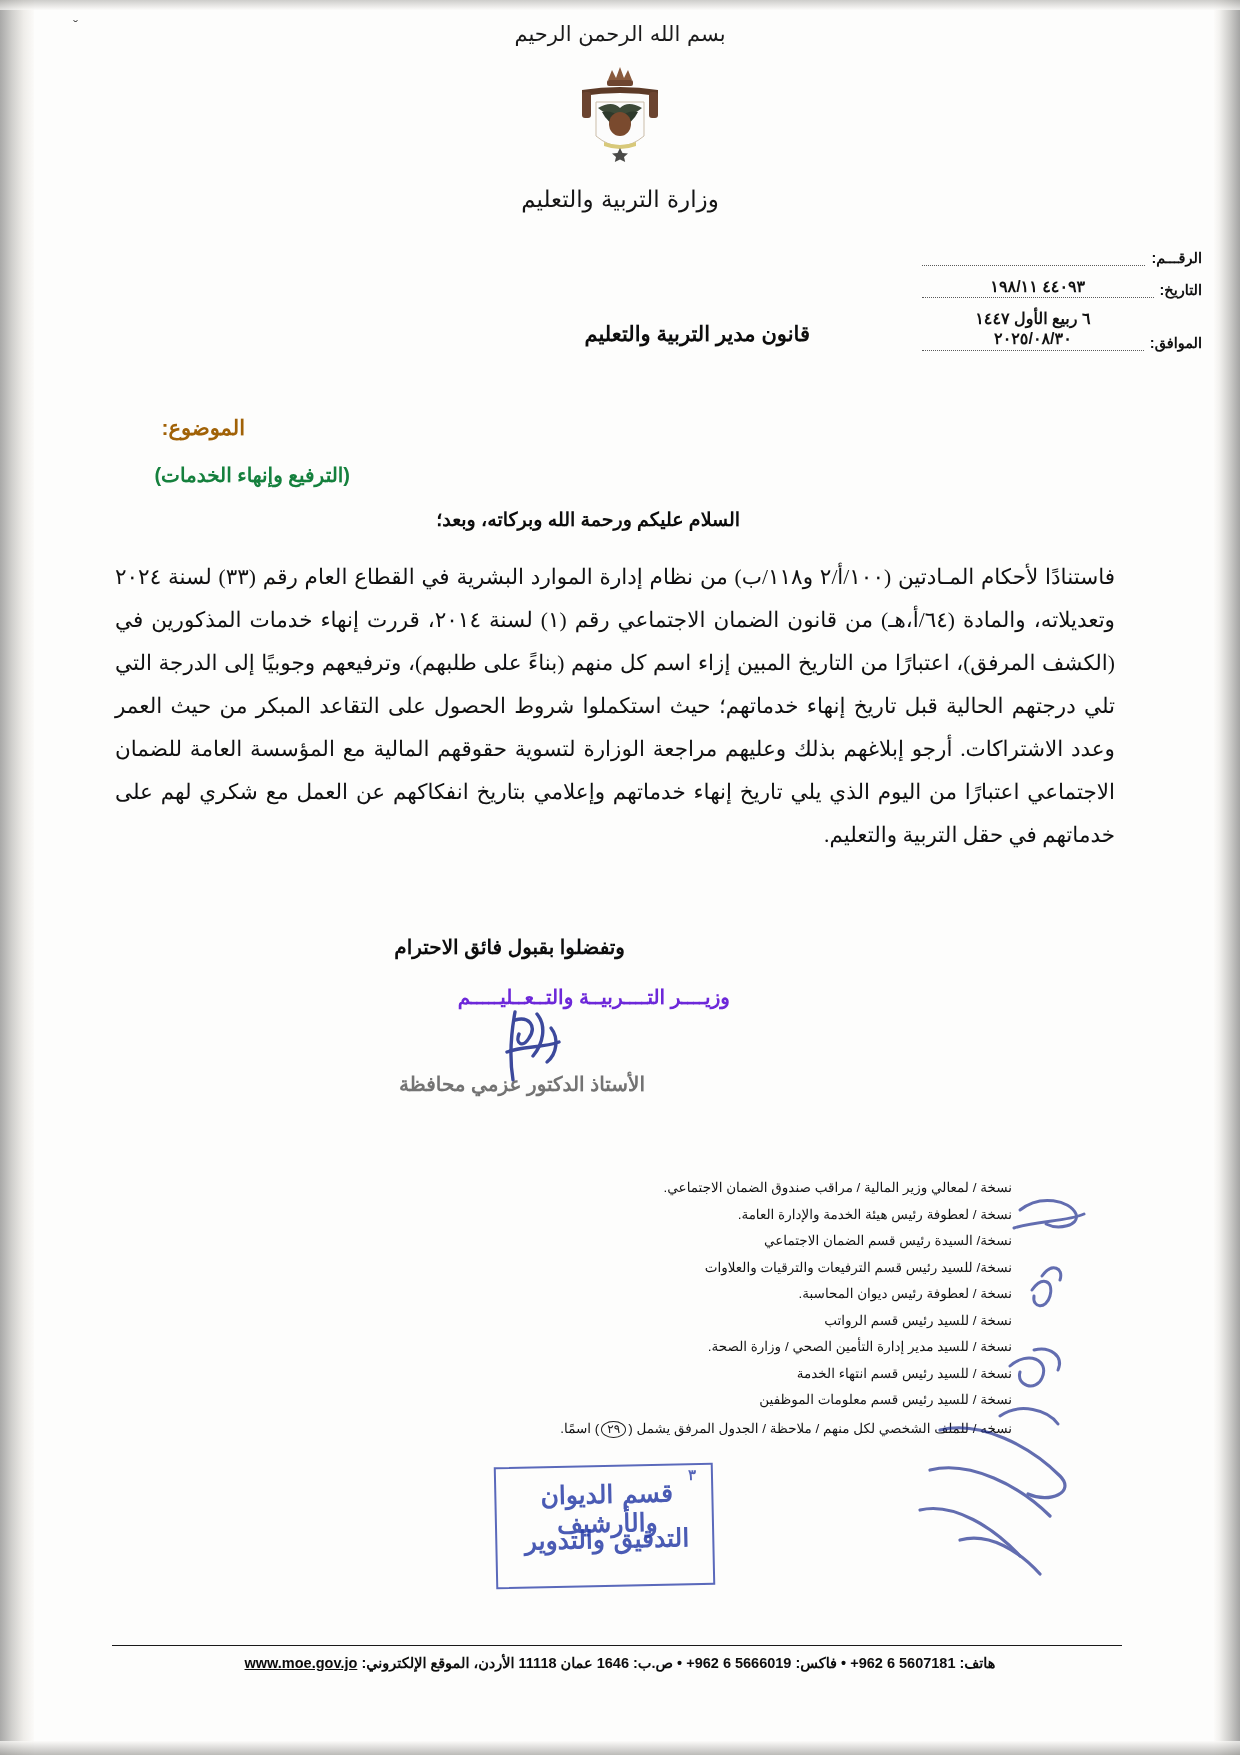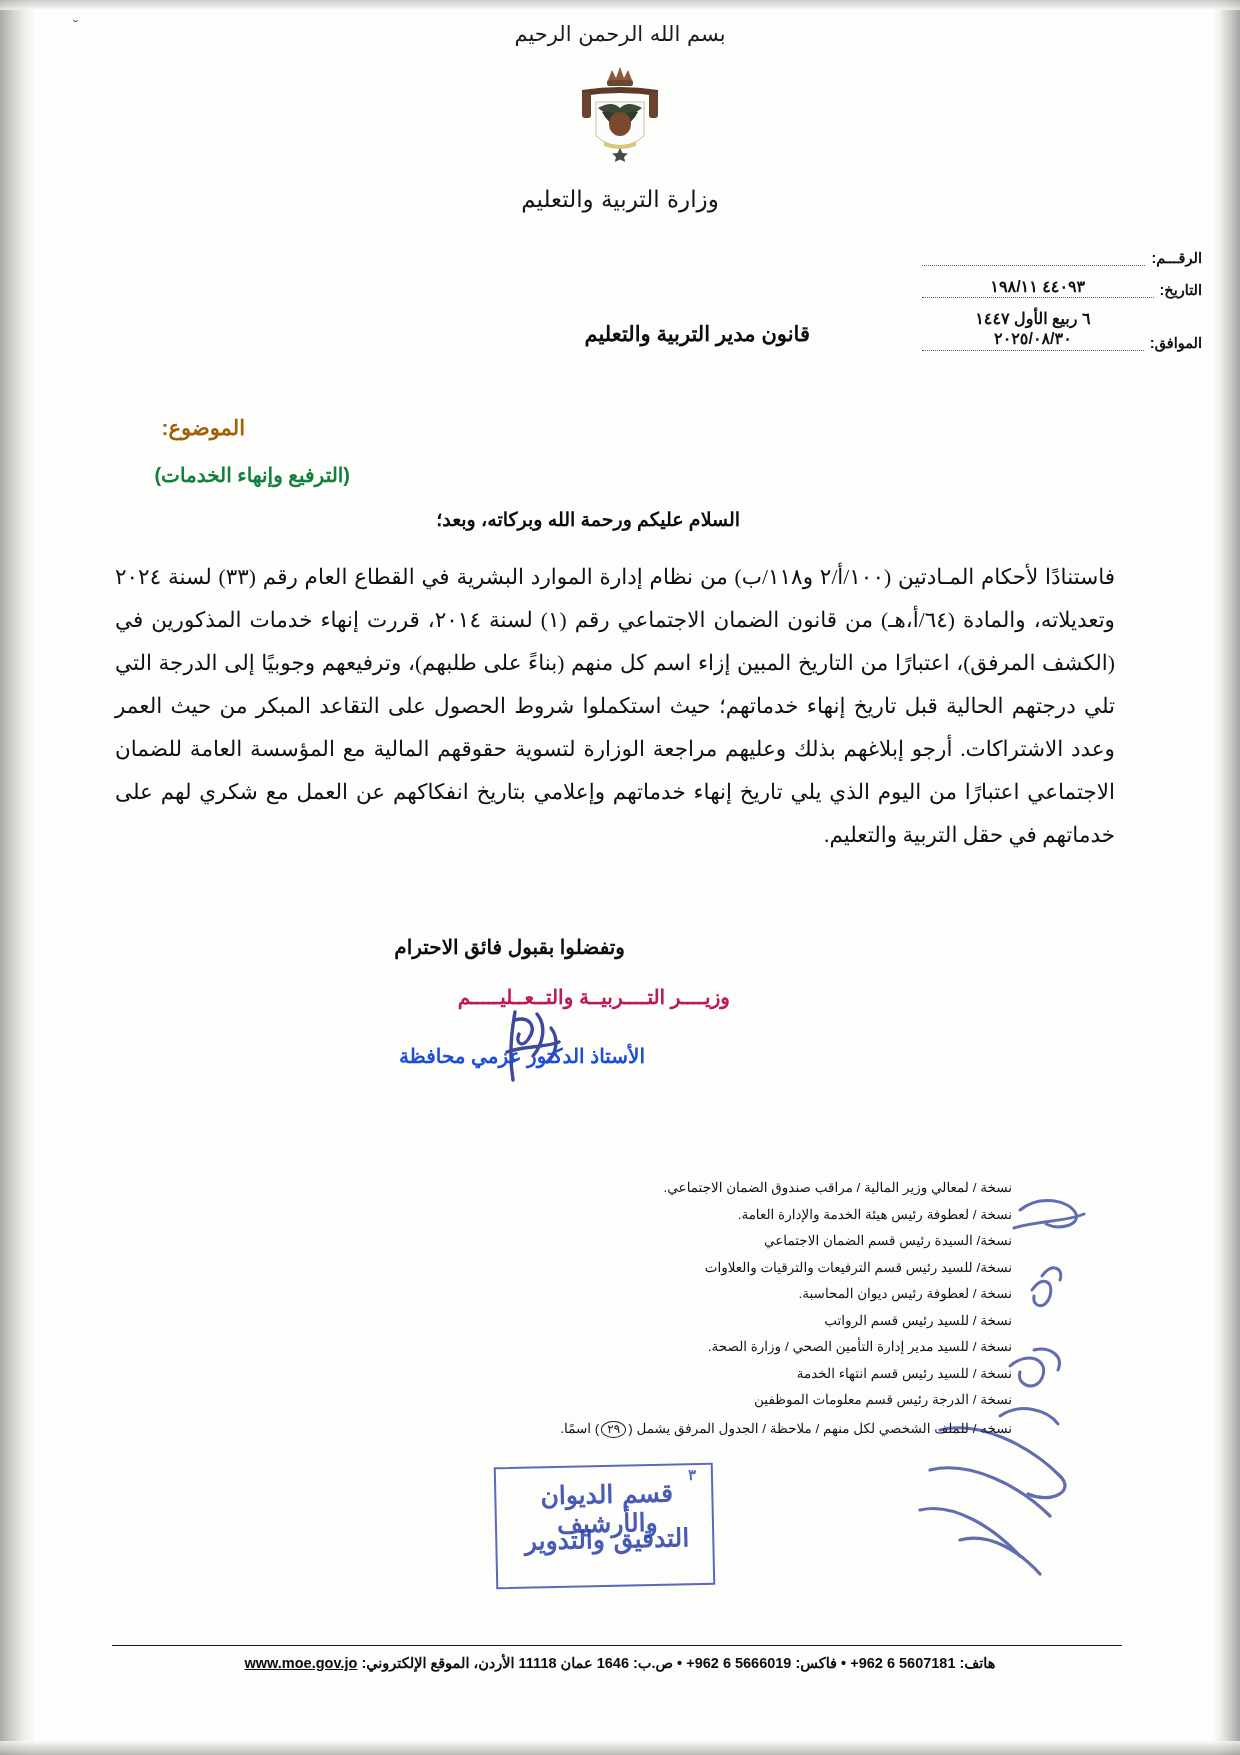--- a/index.html
+++ b/index.html
@@ -117,27 +117,27 @@
 
   
   .closing{
     position:absolute;top:935px;right:615px;
     font-family:"Liberation Sans", sans-serif;
     font-size:20px;font-weight:bold;color:#0d0d0d;
   }
   .signer-title{
     position:absolute;top:985px;right:510px;
     font-family:"Liberation Sans", sans-serif;
-    font-size:20px;font-weight:bold;color:#be185d;
+    font-size:20px;font-weight:bold;color:#6d28d9;
     letter-spacing:2px;
   }
   .signer-name{
-    position:absolute;top:1044px;right:595px;
-    font-family:"Liberation Sans", sans-serif;
-    font-size:20px;font-weight:bold;color:#1d4ed8;
+    position:absolute;top:1072px;right:595px;
+    font-family:"Liberation Sans", sans-serif;
+    font-size:20px;font-weight:bold;color:#737373;
   }
   .signature-mark{
     position:absolute;top:1000px;right:635px;
     width:120px;height:95px;
     pointer-events:none;
   }
 
   
   .copies{
     position:absolute;top:1175px;right:228px;
@@ -294,21 +294,21 @@
 
   <div class="copies">
     <div>نسخة / لمعالي وزير المالية / مراقب صندوق الضمان الاجتماعي.</div>
     <div>نسخة / لعطوفة رئيس هيئة الخدمة والإدارة العامة.</div>
     <div>نسخة/ السيدة رئيس قسم الضمان الاجتماعي</div>
     <div>نسخة/ للسيد رئيس قسم الترفيعات والترقيات والعلاوات</div>
     <div>نسخة / لعطوفة رئيس ديوان المحاسبة.</div>
     <div>نسخة / للسيد رئيس قسم الرواتب</div>
     <div>نسخة / للسيد مدير إدارة التأمين الصحي / وزارة الصحة.</div>
     <div>نسخة / للسيد رئيس قسم انتهاء الخدمة</div>
-    <div>نسخة / الدرجة رئيس قسم معلومات الموظفين</div>
+    <div>نسخة / للسيد رئيس قسم معلومات الموظفين</div>
     <div class="last-line"><span>نسخه / للملف الشخصي لكل منهم / ملاحظة / الجدول المرفق يشمل (</span><span class="count-circle">٢٩</span><span>) اسمًا.</span></div>
   </div>
 
   <svg class="handnote" style="left:980px;top:1180px;width:140px;height:300px;" viewBox="0 0 140 300" xmlns="http://www.w3.org/2000/svg">
     <g fill="none" stroke="#1b2a8c" stroke-width="3" stroke-linecap="round" opacity=".8">
       <path d="M40 30 C60 14, 90 20, 96 34 C100 46, 78 50, 66 44"></path>
       <path d="M34 48 C58 40, 86 42, 104 34"></path>
       <path d="M52 110 C62 96, 74 100, 70 116 C66 130, 52 128, 54 116"></path>
       <path d="M62 96 C72 82, 84 88, 80 100"></path>
       <path d="M30 186 C48 170, 70 180, 62 198 C56 212, 36 206, 40 192"></path>

